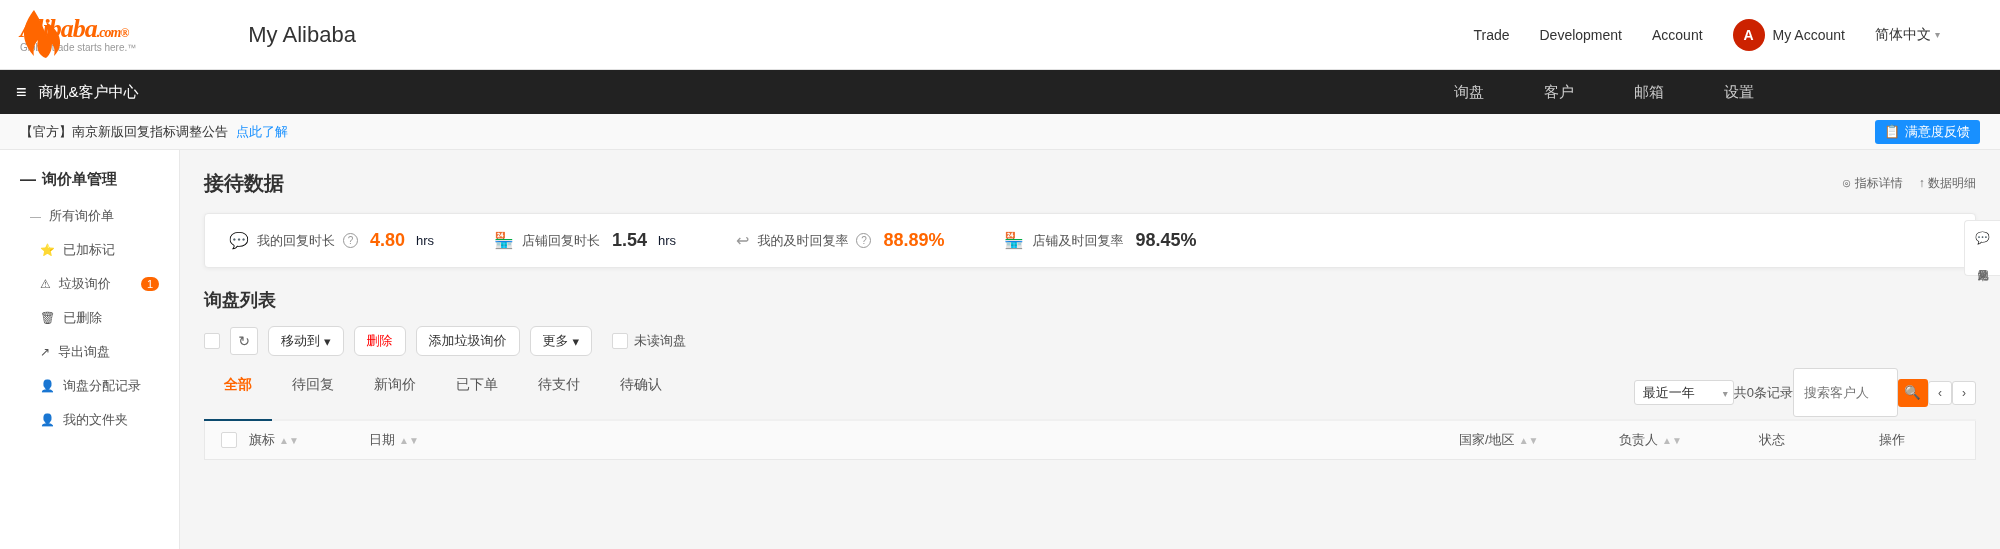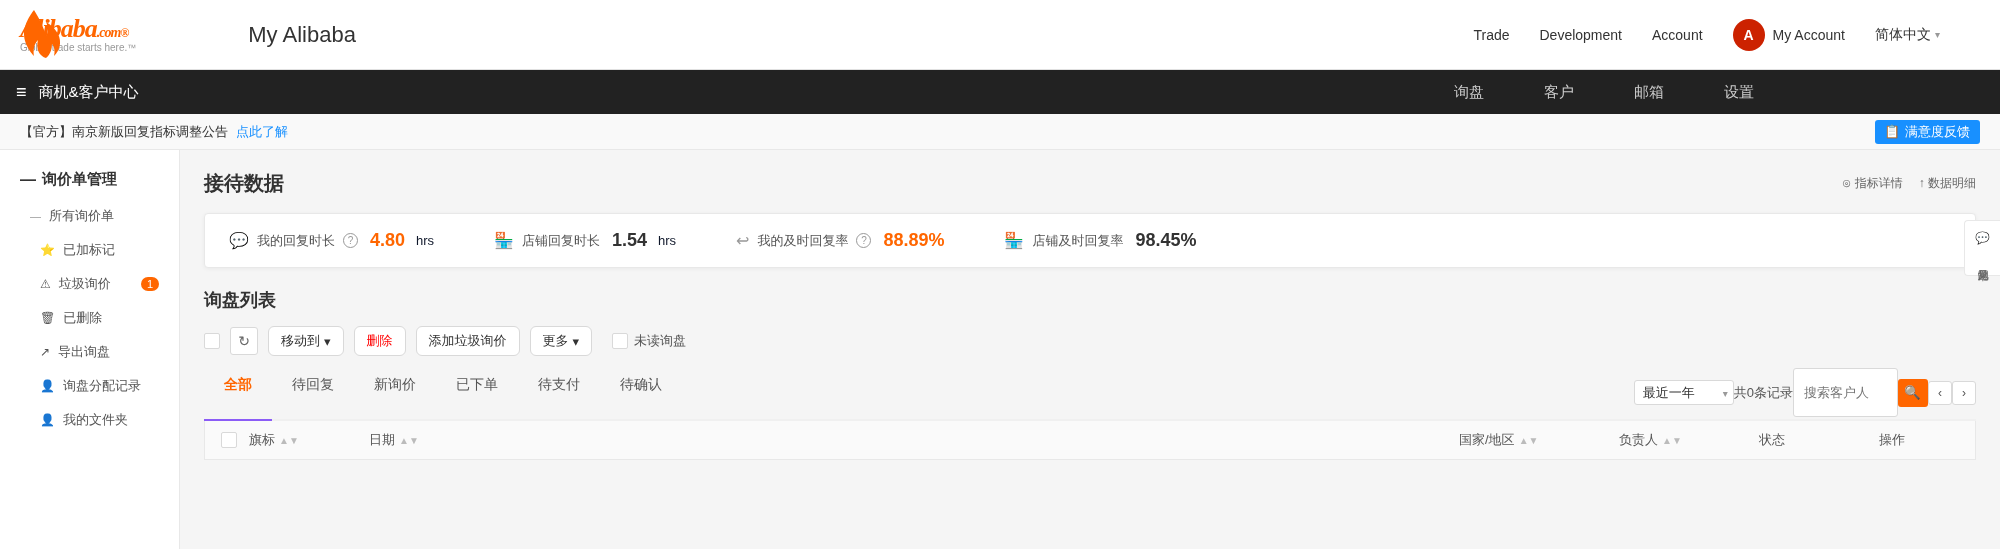--- a/index.html
+++ b/index.html
@@ -336,21 +336,21 @@
     .tab {
       padding: 8px 20px;
       font-size: 14px;
       color: #555;
       cursor: pointer;
       border-bottom: 2px solid transparent;
       margin-bottom: -2px;
     }
     .tab.active {
       color: #f60;
-      border-bottom: 2px solid #8b5cf6;
+      border-bottom: 2px solid #0c4a6e;
       font-weight: bold;
     }
 
     
     .table-header {
       display: flex;
       align-items: center;
       background: #fafafa;
       border: 1px solid #e8e8e8;
       border-top: none;

